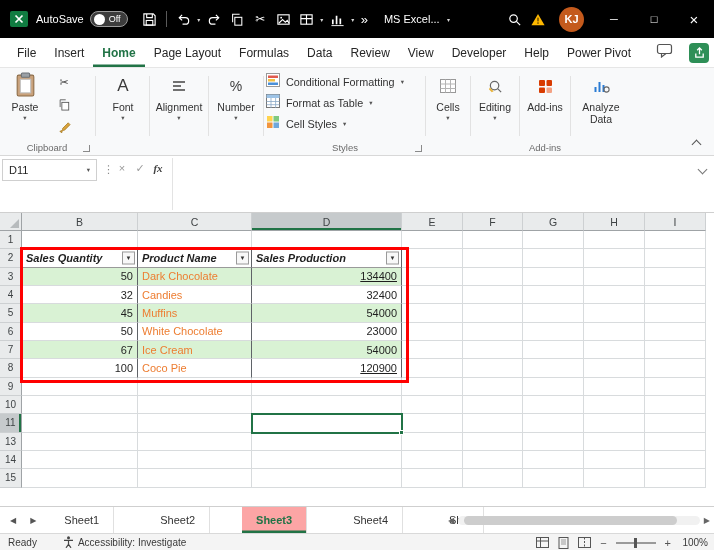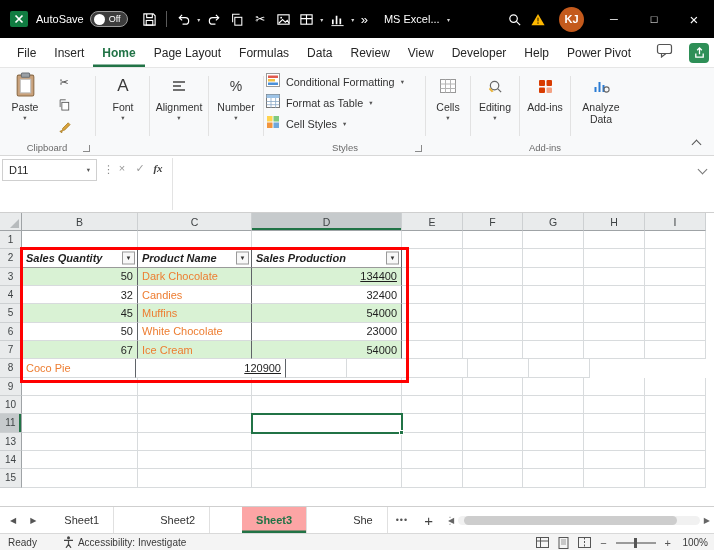--- a/index.html
+++ b/index.html
@@ -506,20 +506,21 @@
         <div class="cell tbl band product" style="width: 114px;">Ice Cream</div>
         <div class="cell tbl band num" style="width: 150px;">54000</div>
         <div class="cell" style="width: 61px;"></div>
         <div class="cell" style="width: 60px;"></div>
         <div class="cell" style="width: 61px;"></div>
         <div class="cell" style="width: 61px;"></div>
         <div class="cell" style="width: 61px;"></div>
       </div>
       <div class="grid-row" style="height: 18.33px;">
         <div class="rowhdr">8</div>
+        <div class="cell tbl num" style="width: 116px;">100</div>
         <div class="cell tbl product" style="width: 114px;">Coco Pie</div>
         <div class="cell tbl num ul" style="width: 150px;">120900</div>
         <div class="cell" style="width: 61px;"></div>
         <div class="cell" style="width: 60px;"></div>
         <div class="cell" style="width: 61px;"></div>
         <div class="cell" style="width: 61px;"></div>
         <div class="cell" style="width: 61px;"></div>
       </div>
       <div class="grid-row" style="height: 18.33px;">
         <div class="rowhdr">9</div>
@@ -597,20 +598,21 @@
 
   <div class="tabsbar">
     <div class="tab-nav">
       <span>◀</span>
       <span>▶</span>
     </div>
     <div class="sheet-tabs-list">
         <div class="sheet-tab">Sheet1</div>
         <div class="sheet-tab">Sheet2</div>
         <div class="sheet-tab active">Sheet3</div>
+        <div class="sheet-tab">Sheet4</div>
         <div class="sheet-tab">She</div>
       </div>
     <span class="tab-more">•••</span>
     <span class="tab-add">+</span>
     <span class="tab-dots">⋮</span>
     <div class="hscroll">
       <span class="arrow">◀</span>
       <div class="hscroll-track">
         <div class="hscroll-thumb"></div>
       </div>

